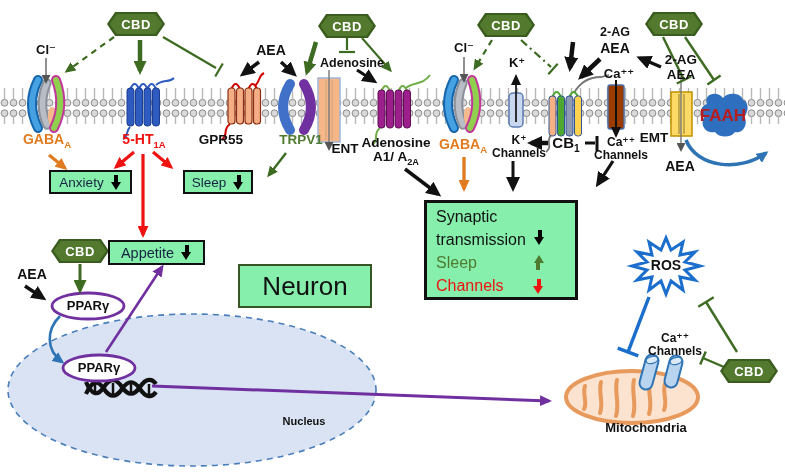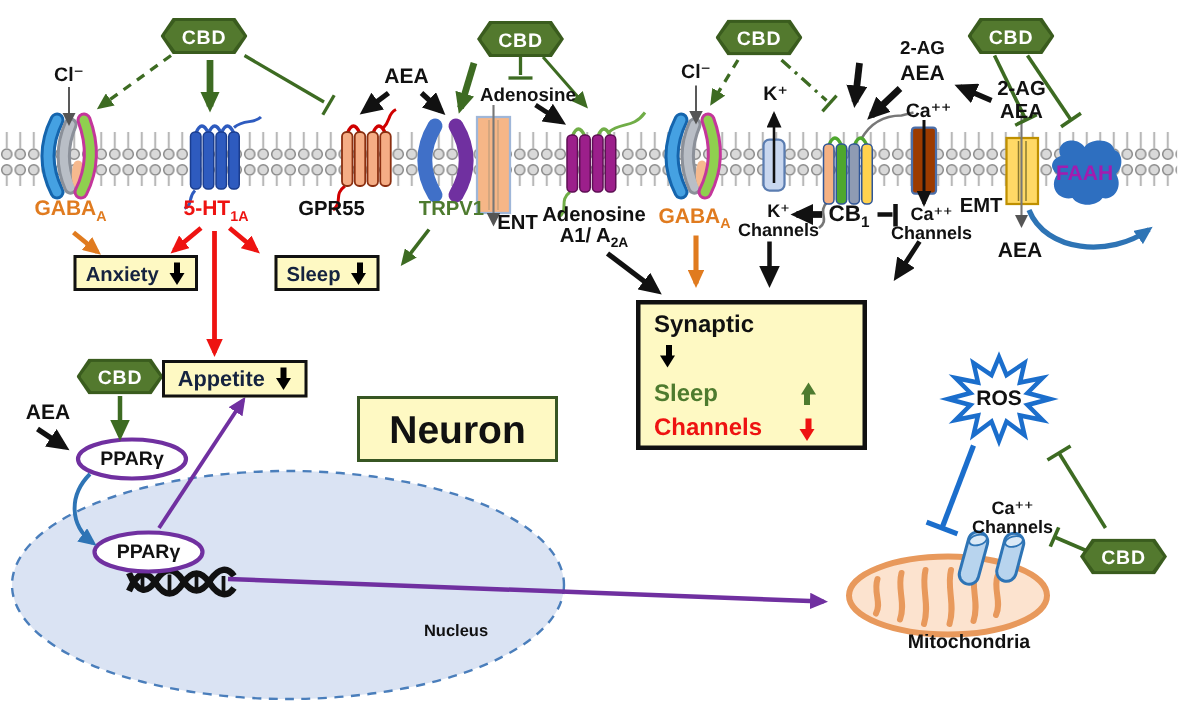--- a/index.html
+++ b/index.html
@@ -12,22 +12,22 @@
   .hex,.dia{position:absolute;transform:translate(-50%,-50%);z-index:2;}
   .hexo{width:58px;height:24px;background:#3a5c1e;display:flex;align-items:center;justify-content:center;
         clip-path:polygon(14% 0,86% 0,100% 50%,86% 100%,14% 100%,0 50%);}
   .hexi{width:53px;height:20px;background:#53792e;display:flex;align-items:center;justify-content:center;
         clip-path:polygon(14% 0,86% 0,100% 50%,86% 100%,14% 100%,0 50%);
         color:#fff;font-weight:bold;font-size:13px;letter-spacing:.5px;}
   .diao{width:80px;height:30px;background:#2e5fbf;display:flex;align-items:center;justify-content:center;
         clip-path:polygon(50% 0,100% 50%,50% 100%,0 50%);}
   .diai{width:74px;height:26px;background:#ee1311;display:flex;align-items:center;justify-content:center;
         clip-path:polygon(50% 0,100% 50%,50% 100%,0 50%);color:#fff;font-weight:bold;font-size:13px;}
-  .fxbox{position:absolute;background:#fef9c3;border:2.5px solid #111;display:flex;align-items:center;
-         justify-content:center;gap:7px;color:#15233f;font-weight:bold;z-index:2;box-sizing:border-box;}
+  .fxbox{position:absolute;background:#86efac;border:2.5px solid #111;display:flex;align-items:center;
+         justify-content:center;gap:7px;color:#15233f;font-weight:normal;z-index:2;box-sizing:border-box;}
   .arrow-icon{display:inline-block;position:relative;width:11px;height:15px;}
   .arrow-icon .stem{position:absolute;left:3.5px;top:0;width:4px;height:8px;background:currentColor;}
   .arrow-icon .head{position:absolute;left:0;top:7px;width:0;height:0;border-left:5.5px solid transparent;
                     border-right:5.5px solid transparent;border-top:8px solid currentColor;}
   .arrow-icon.up{transform:rotate(180deg);}
   #synbox{padding:0;font-size:16px;z-index:2;}
   #synbox .row{position:absolute;left:9px;}
   #neuronbox{color:#111;font-size:26px;border:2.5px solid #375623;}
   .twoline div{line-height:1.05;}
 </style>
@@ -331,21 +331,21 @@
 <div class="lbl twoline" style="left:519px;top:147px;font-size:12px">
   <div>K⁺</div>
       <div>Channels</div>
 </div>
 <div class="lbl" style="left:566px;top:145px;font-size:15px"><span>CB</span><sub>1</sub></div>
 <div class="lbl twoline" style="left:621px;top:149px;font-size:12px">
   <div>Ca⁺⁺</div>
       <div>Channels</div>
 </div>
 <div class="lbl" style="left:654px;top:138px;font-size:13.5px"><span>EMT</span></div>
-<div class="lbl" style="left:723px;top:116px;font-size:14px;color:#a21caf"><span>FAAH</span></div>
+<div class="lbl" style="left:723px;top:116px;font-size:17px;color:#b91c1c"><span>FAAH</span></div>
 <div class="lbl twoline" style="left:675px;top:345px;font-size:12px">
   <div>Ca⁺⁺</div>
       <div>Channels</div>
 </div>
 
 <div class="fxbox" style="left:49px;top:170px;width:83px;height:24px;font-size:13.5px">
   <span>Anxiety</span>
       <span class="arrow-icon" style="color:#000">
         <span class="stem"></span>
         <span class="head"></span>
@@ -362,20 +362,21 @@
   <span>Appetite</span>
       <span class="arrow-icon" style="color:#000">
         <span class="stem"></span>
         <span class="head"></span>
       </span>
 </div>
 
 <div class="fxbox" id="synbox" style="left:424px;top:200px;width:154px;height:100px;border-width:3px">
   <div class="row" style="top:5px;color:#111"><span>Synaptic</span></div>
   <div class="row" style="top:27px;color:#111">
+    <span>transmission</span>
     <span class="arrow-icon" style="color:#000;margin-left:4px"><span class="stem"></span><span class="head"></span></span>
   </div>
   <div class="row" style="top:51px;color:#4e7b2f"><span>Sleep</span></div>
   <span class="arrow-icon up" style="position:absolute;left:106px;top:52px;color:#4e7b2f">
         <span class="stem"></span>
         <span class="head"></span>
       </span>
   <div class="row" style="top:74px;color:#ee1311"><span>Channels</span></div>
   <span class="arrow-icon" style="position:absolute;left:106px;top:76px;color:#ee1311">
         <span class="stem"></span>

